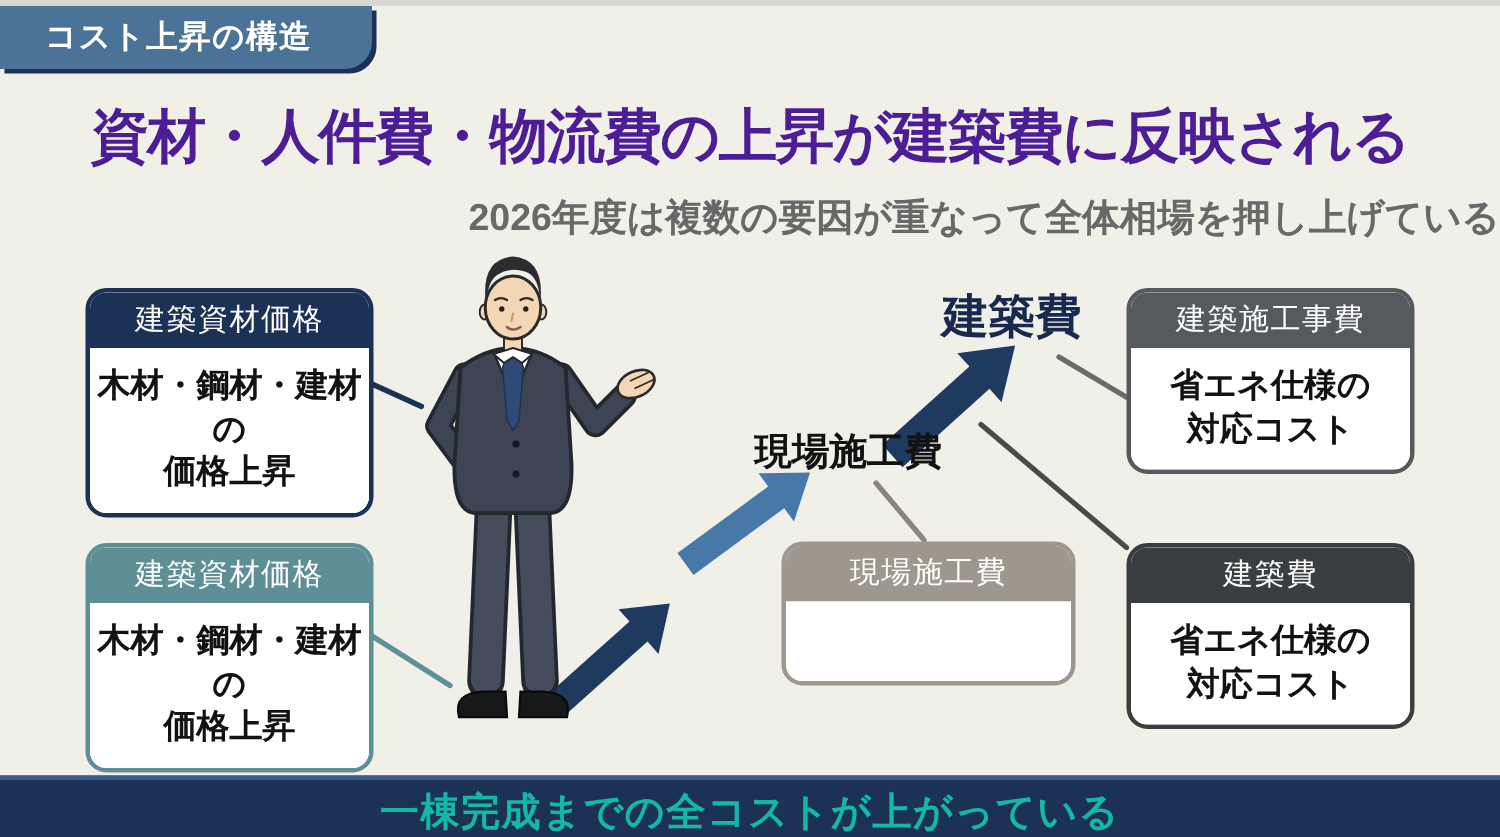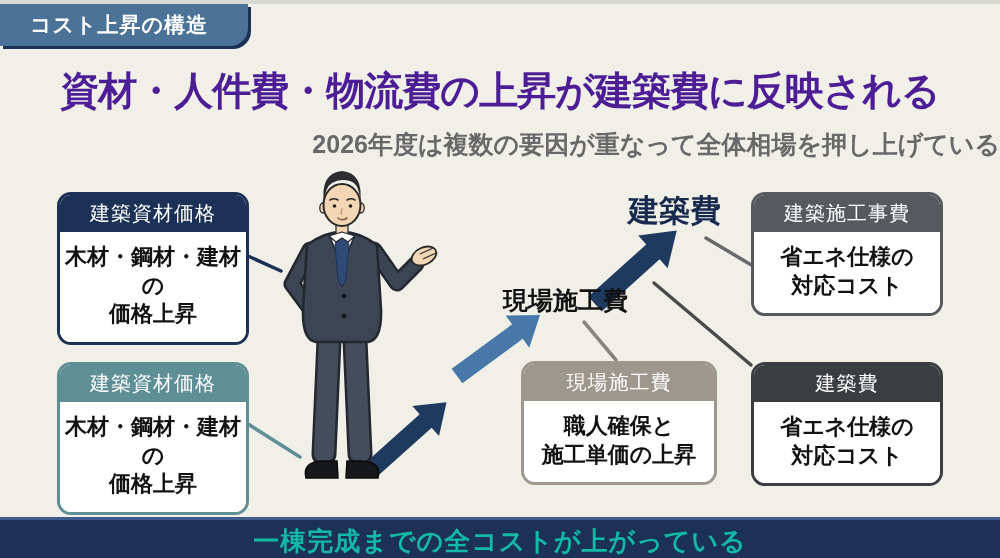--- a/index.html
+++ b/index.html
@@ -210,22 +210,21 @@
     <div class="box-header">建築資材価格</div>
     <div class="box-body">
       <span>木材・鋼材・建材の</span><br>
       <span>価格上昇</span>
     </div>
   </div>
 
   <div class="infobox box-c">
     <div class="box-header">現場施工費</div>
     <div class="box-body">
-      <span>職人確保と</span><br>
-      <span>施工単価の上昇</span>
+      <br>
     </div>
   </div>
 
   <div class="infobox box-tr">
     <div class="box-header">建築施工事費</div>
     <div class="box-body">
       <span>省エネ仕様の</span><br>
       <span>対応コスト</span>
     </div>
   </div>

